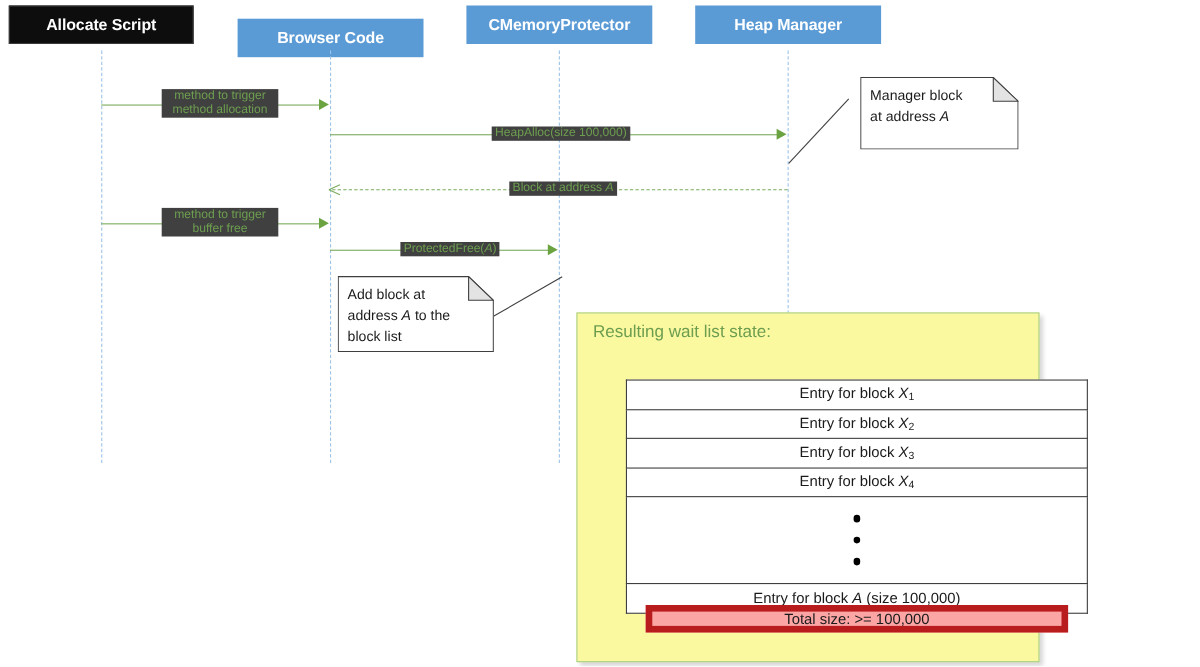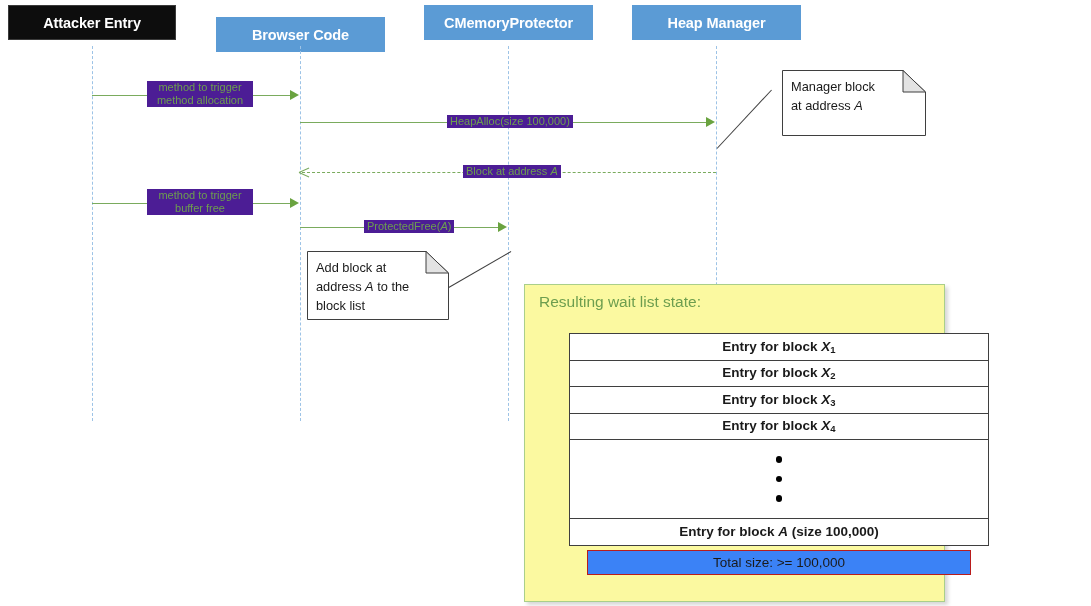--- a/index.html
+++ b/index.html
@@ -80,21 +80,21 @@
   }
   .arrowhead-left-open::before { transform: rotate(-24deg); }
   .arrowhead-left-open::after  { transform: rotate(24deg); }
 
   .msg-label {
     position: absolute;
     color: #6d9e4f;
     font-size: 11px;
     line-height: 12.5px;
     text-align: center;
-    background: #4c1d95;
+    background: #404040;
     padding: 0 3px;
     white-space: nowrap;
   }
   .msg-label.two-line { line-height: 13px; }
   .msg-label i { font-style: italic; }
 
   
   .note {
     position: absolute;
     background: #ffffff;
@@ -159,37 +159,37 @@
     height: 100%;
   }
   .dot {
     width: 6.5px;
     height: 6.5px;
     border-radius: 50%;
     background: #000000;
   }
   #total-box {
     position: absolute;
-    border: 1px solid #b91c1c;
-    background: #3b82f6;
+    border: 6px solid #b91c1c;
+    background: #fca5a5;
     display: flex;
     align-items: center;
     justify-content: center;
     font-size: 13.5px;
     color: #1a1a1a;
     box-sizing: border-box;
   }
 </style>
 </head>
 <body>
 
 <div id="canvas">
 
   <div class="actor-box dark" style="left:8px; top:5px; width:168px;">
-    <span>Attacker Entry</span>
+    <span>Allocate Script</span>
   </div>
   <div class="actor-box blue" style="left:216px; top:17px; width:169px;">
     <span>Browser Code</span>
   </div>
   <div class="actor-box blue" style="left:424px; top:5px; width:169px;">
     <span>CMemoryProtector</span>
   </div>
   <div class="actor-box blue" style="left:632px; top:5px; width:169px;">
     <span>Heap Manager</span>
   </div>
@@ -249,21 +249,21 @@
       <div>Add block at</div>
       <div><span>address </span><i>A</i><span> to the</span></div>
       <div>block list</div>
     </div>
   </div>
 
   <div id="result-panel" style="left:524px; top:284px; width:421px; height:318px;">
 
     <div id="result-title">Resulting wait list state:</div>
 
-    <table class="wait-table" style="left:44px; top:48px; width:420px;font-weight:bold;">
+    <table class="wait-table" style="left:44px; top:60px; width:420px;">
       <tbody>
         <tr>
           <td class="entry"><span>Entry for block </span><i>X</i><sub>1</sub></td>
         </tr>
         <tr>
           <td class="entry"><span>Entry for block </span><i>X</i><sub>2</sub></td>
         </tr>
         <tr>
           <td class="entry"><span>Entry for block </span><i>X</i><sub>3</sub></td>
         </tr>

